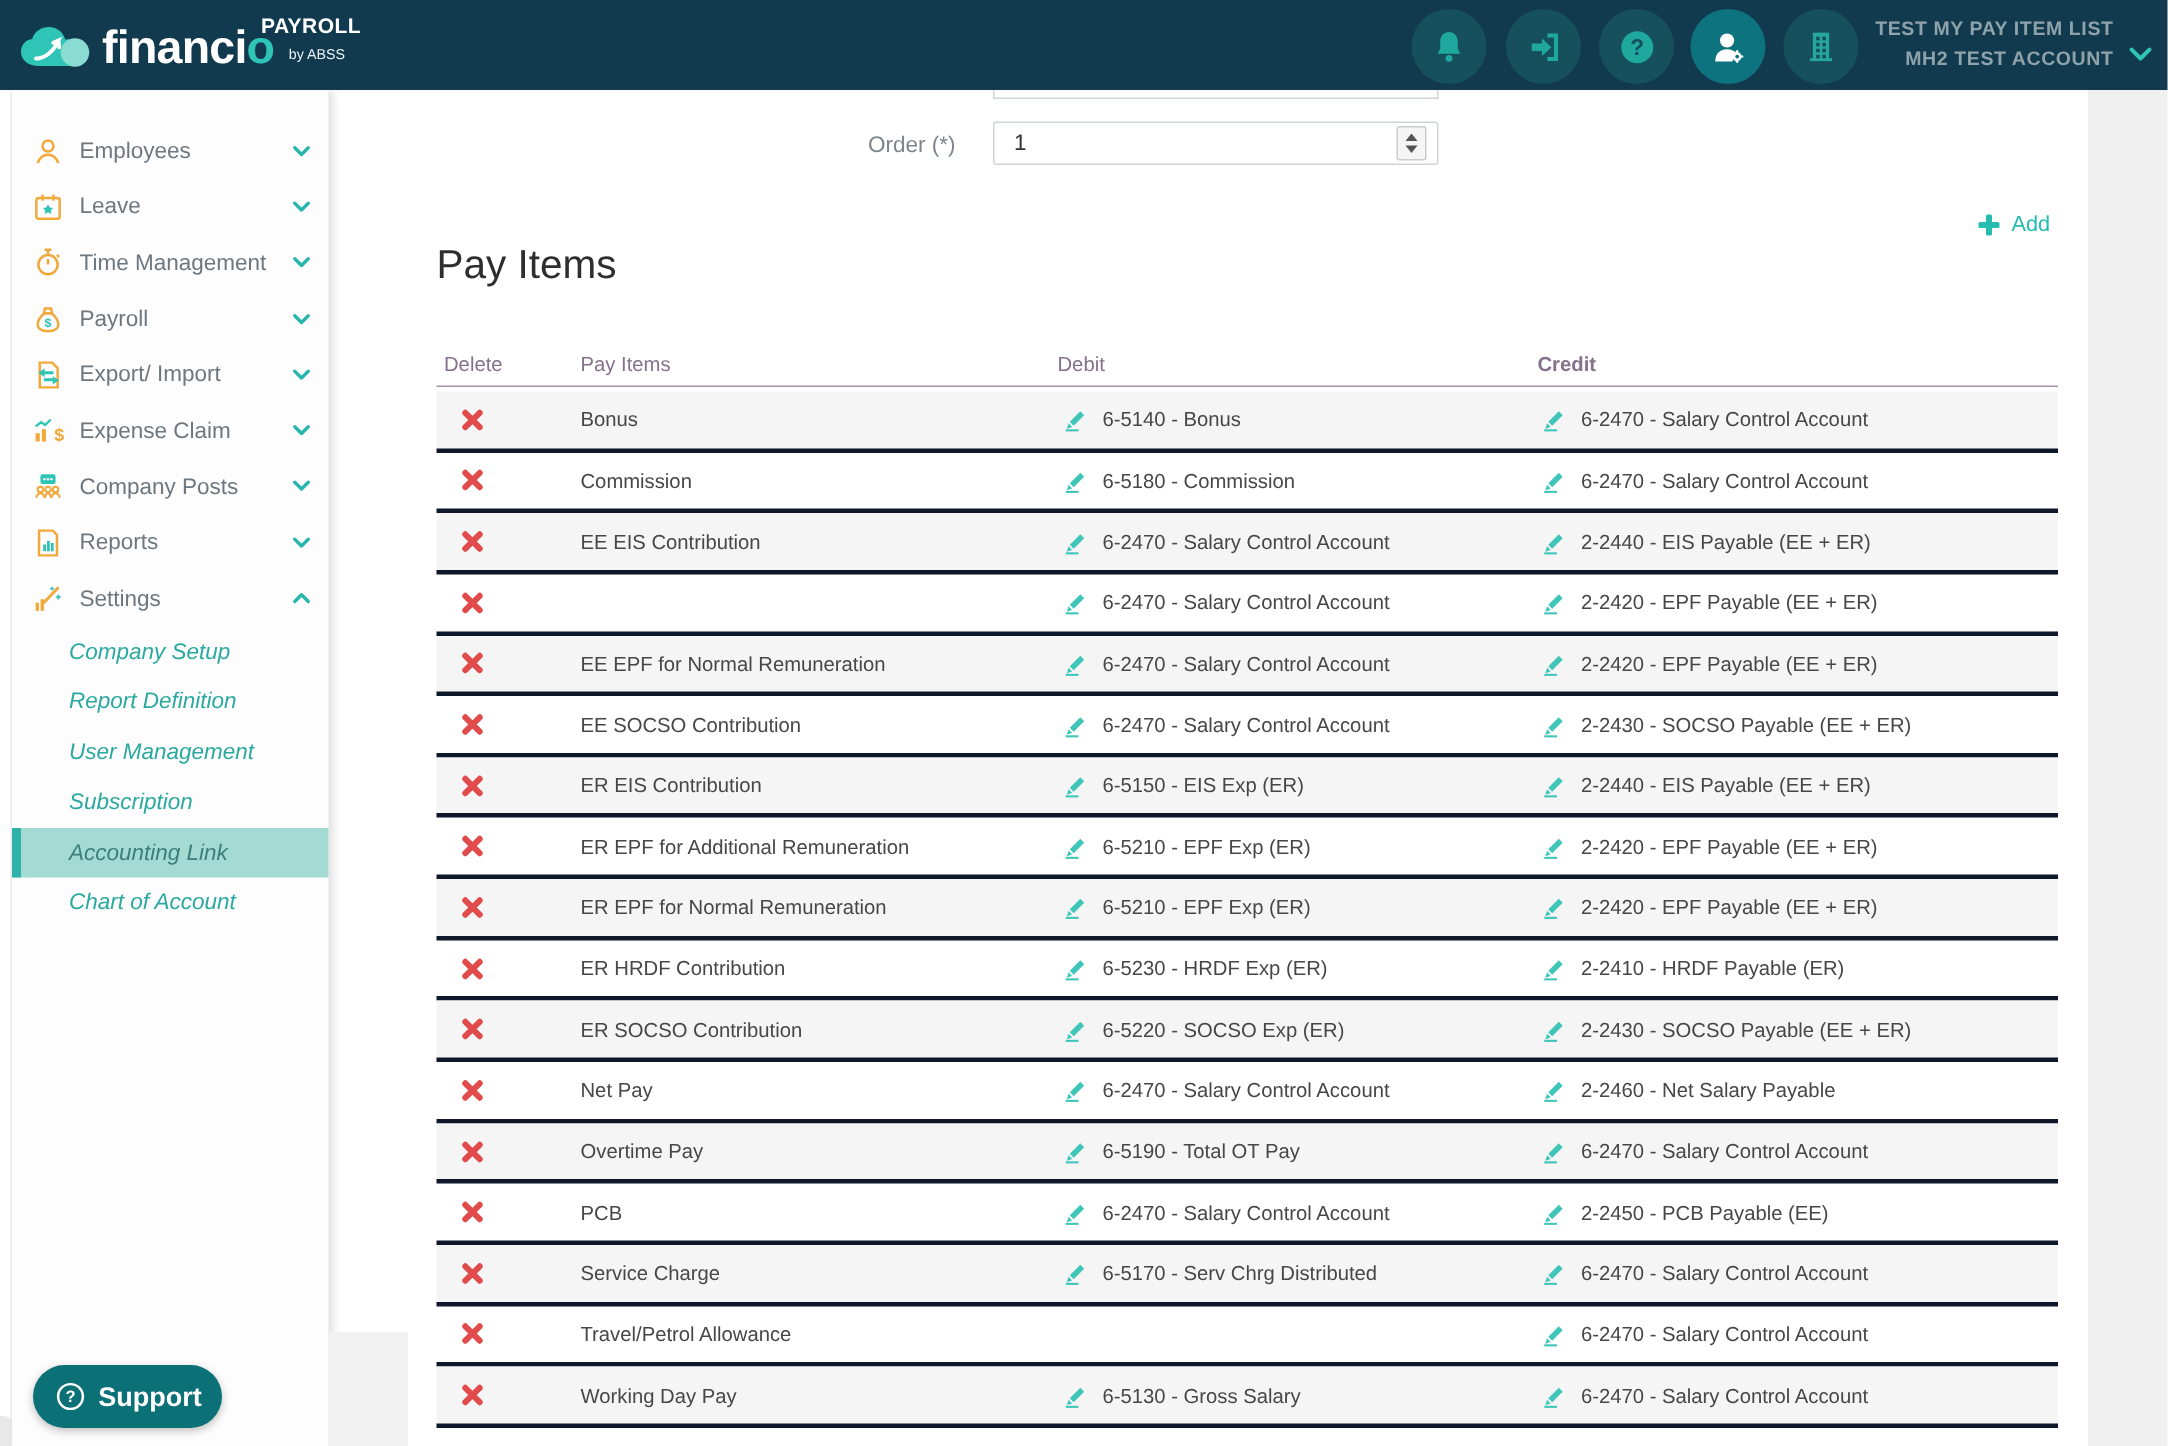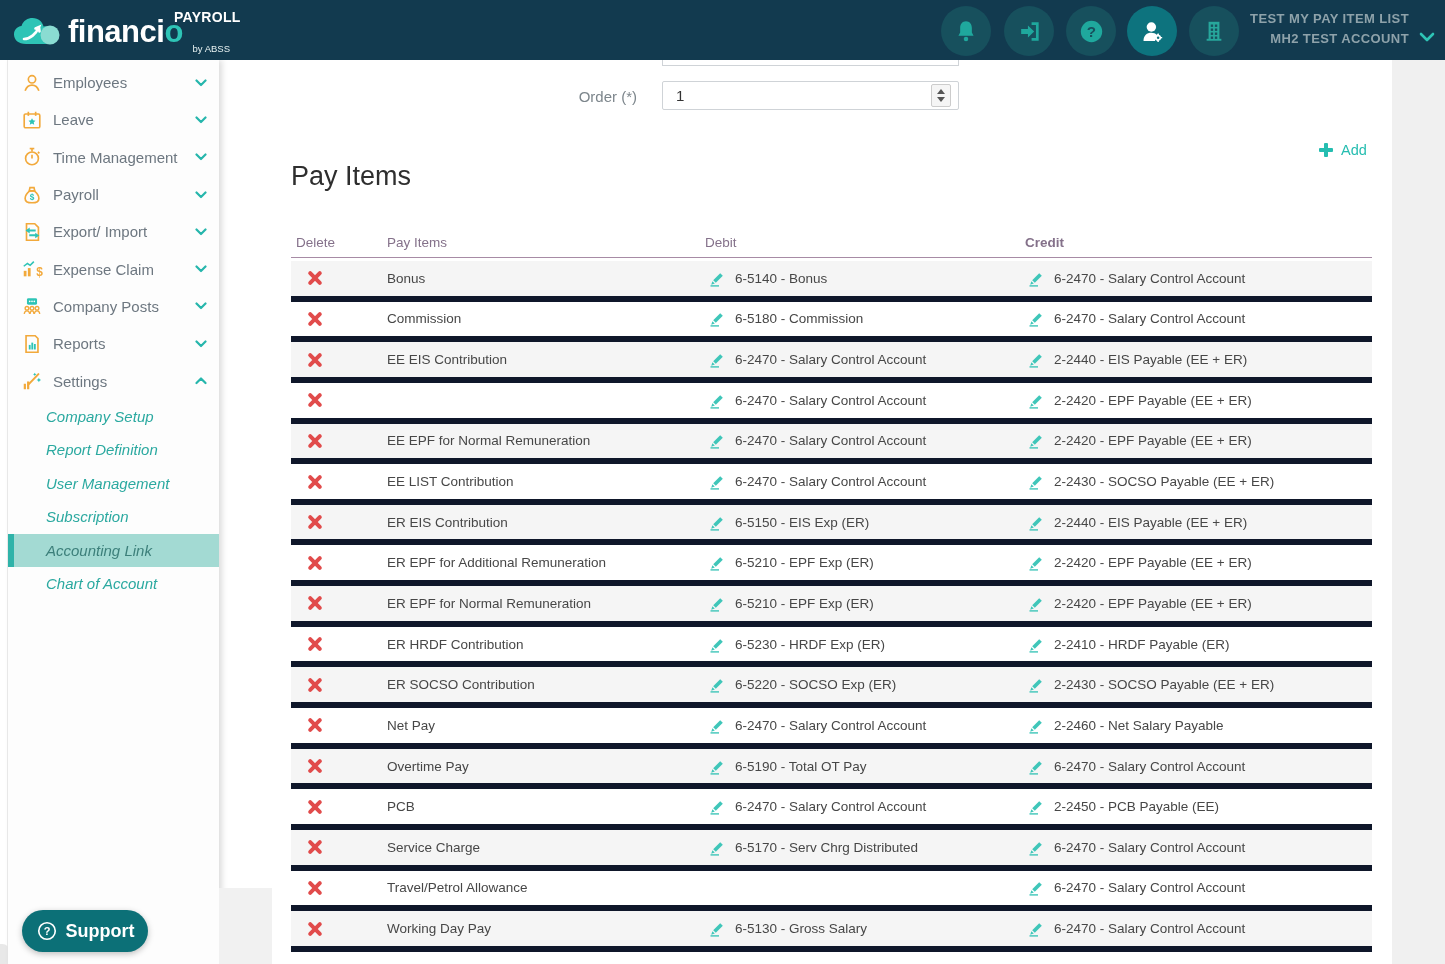--- a/index.html
+++ b/index.html
@@ -6,36 +6,36 @@
   html,body { width:1445px; height:964px; overflow:hidden; background:#fff;
               font-family:"Liberation Sans", sans-serif; }
 
   
   #topbar { position:absolute; left:0; top:0; width:1445px; height:60px; background:#123a4f; z-index:40; }
   #logo-wrap { position:absolute; left:12px; top:0; height:63px; display:flex; align-items:center; }
   #logo-text { font-size:31px; font-weight:bold; color:#fff; letter-spacing:-0.5px; margin-left:6px; }
   #logo-text .accent { color:#2ec4b6; }
   #product-block { position:absolute; left:174px; top:9px; text-align:right; width:56px; }
   #product-name { color:#fff; font-size:14px; font-weight:bold; letter-spacing:.3px; }
-  #product-by { color:#e8f2f2; font-size:9.5px; margin-top:18px;text-align:right; }
+  #product-by { color:#e8f2f2; font-size:9.5px; margin-top:6px;text-align:right; }
   .hicon { position:absolute; top:6px; width:50px; height:50px; border-radius:50%;
            background:#17505d; display:flex; align-items:center; justify-content:center; cursor:pointer; }
   .hicon.active { background:#0d737e; }
   #workspace { position:absolute; right:36px; top:9px; text-align:right; line-height:20px;
                color:#8ea2aa; font-size:13px; font-weight:bold; letter-spacing:.4px; cursor:pointer; }
   #workspace-caret { position:absolute; right:10px; top:28px; }
 
   
   #page-left-edge { position:absolute; left:0; top:60px; width:8px; height:904px; background:#fff;
                     border-right:1px solid #ececec; z-index:29; }
   #corner-blob { position:absolute; left:0; top:944px; width:10px; height:20px; background:#e8e8e8;
                  border-top-right-radius:8px; z-index:30; }
   #sidebar { position:absolute; left:8px; top:60px; width:211px; height:904px; background:#fdfdfd;
              box-shadow:3px 0 6px rgba(0,0,0,.14); z-index:30; }
-  #menu { padding-top:4px; }
+  #menu { padding-top:22px; }
   .menu-item { height:37.3px; display:flex; align-items:center; position:relative; cursor:pointer; }
   .mi-icon { width:24px; height:24px; margin-left:12px; flex:none; display:flex; align-items:center; justify-content:center; }
   .mi-label { margin-left:9px; font-size:15px; color:#6d7780; }
   .mi-chevron { position:absolute; right:12px; top:50%; transform:translateY(-50%); display:flex; }
   .sub-item { height:33.5px; display:flex; align-items:center; position:relative; cursor:pointer;font-style:italic; }
   .sub-label { margin-left:38px; font-size:15px; color:#2ba9a0; }
   .sub-item.selected { background:#a3dad3; }
   .sub-item.selected .sub-label { color:#3c7f7a; }
   .sel-bar { position:absolute; left:0; top:0; width:6px; height:100%; background:#2fb3a9; display:none; }
   .sub-item.selected .sel-bar { display:block; }
@@ -70,21 +70,21 @@
   #add-label { color:#25bdb0; font-size:14.5px; }
 
   #page-title { position:absolute; left:291px; top:161px; font-size:27px; font-weight:400; color:#2e2e2e; }
 
   
   #table { position:absolute; left:291px; top:228px; width:1081px; }
   #thead { position:relative; height:30px; border-bottom:1px solid #a78ba5; }
   .th { position:absolute; bottom:7px; font-size:13.5px; color:#84718a; }
   #th-delete { left:5px; }  #th-payitem { left:96px; }  #th-debit { left:414px; }  #th-credit { left:734px;font-weight:bold; }
   #tbody { margin-top:3px; }
-  .trow { position:relative; height:40.65px; border-bottom:6px solid #0f172a; }
+  .trow { position:relative; height:40.65px; border-bottom:3px solid #0f172a; }
   .trow.shade { background:#f5f5f5; }
   .c-del { position:absolute; left:13px; top:0; height:100%; width:22px; display:flex;
            align-items:center; justify-content:center; cursor:pointer; }
   .c-name { position:absolute; left:96px; top:0; height:100%; display:flex; align-items:center;
             font-size:13.5px; color:#474747; }
   .c-acc { position:absolute; top:0; height:100%; display:flex; align-items:center; gap:9px;
            font-size:13.5px; color:#474747; }
   .c-debit { left:418px; }
   .c-credit { left:737px; }
   .edit-btn { display:flex; align-items:center; cursor:pointer; }
@@ -535,21 +535,21 @@
       <span>2-2420 - EPF Payable (EE + ER)</span>
     </span>
   </div>
 
   <div class="trow">
     <span class="c-del">
       <svg width="16" height="16" viewBox="0 0 16 16">
         <path d="M3.2 3.2 L12.8 12.8 M12.8 3.2 L3.2 12.8" stroke="#e14b4b" stroke-width="4" stroke-linecap="round"></path>
       </svg>
     </span>
-    <span class="c-name">EE LIST Contribution</span>
+    <span class="c-name">EE SOCSO Contribution</span>
     <span class="c-acc c-debit">
       <span class="edit-btn">
         <svg width="17" height="17" viewBox="0 0 17 17">
           <path d="M4.2 10.2 L11.2 3.2 L13.8 5.8 L6.8 12.8 Z" fill="#3fc6b9"></path>
           <path d="M3.4 11.2 L5.8 13.6 L2.2 14.8 Z" fill="#3fc6b9"></path>
           <rect x="1.5" y="15.2" width="8.5" height="1.4" fill="#3fc6b9"></rect>
         </svg>
       </span>
       <span>6-2470 - Salary Control Account</span>
     </span>

